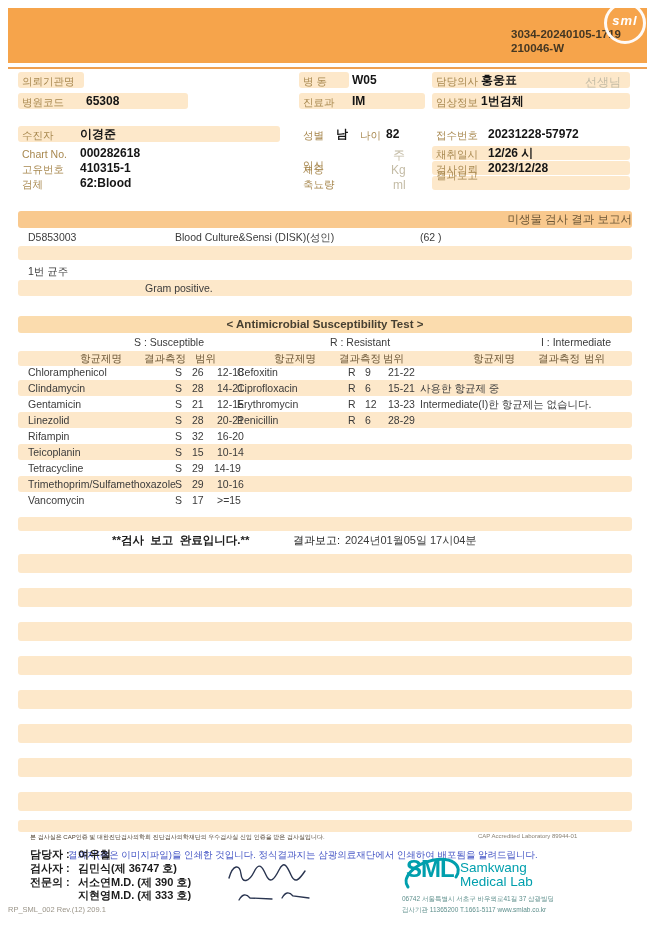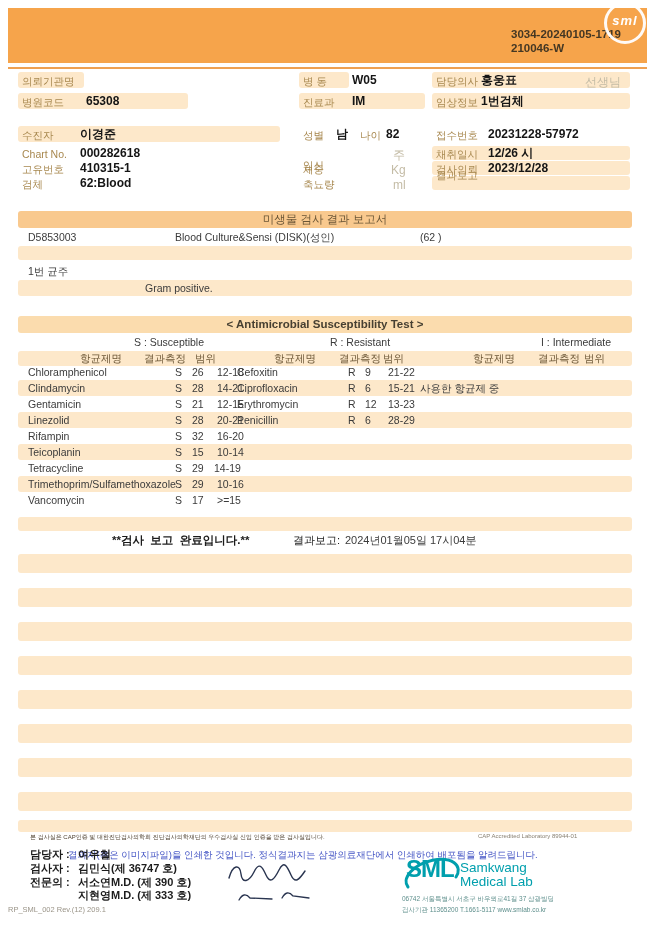--- a/index.html
+++ b/index.html
@@ -16,21 +16,21 @@
   .banner-num{position:absolute;left:503px;color:#443723;font-size:11.5px;font-weight:700;}
   .sml-circle{position:absolute;left:596px;top:-6px;width:42px;height:42px;border:3px solid rgba(255,255,255,.95);
               border-radius:50%;box-sizing:border-box;}
   .sml-circle span{position:absolute;left:0;right:0;top:8px;text-align:center;color:#ffffff;
                    font-size:13px;font-weight:700;font-style:italic;letter-spacing:1px;}
   .divider{position:absolute;left:8px;top:67px;width:639px;height:2px;background:#efa152;}
   .row{position:absolute;left:18px;width:614px;height:16px;line-height:16px;}
   .row span{position:absolute;top:0;font-size:10.5px;color:#3b3b3b;white-space:pre;}
   .row.alt{background:#fde8ca;border-radius:3px;}
   .band{position:absolute;left:18px;width:614px;height:17px;line-height:17px;text-align:center;border-radius:3px;}
-  .band-micro{background:#f9c98e;color:#6b5636;font-size:11.5px;}
+  .band-micro{background:#f9c98e;color:#6b5636;font-size:11.5px;text-align:right;}
   .band-ast{background:#fbdcae;color:#474032;font-size:11.5px;font-weight:700;}
   .stripe{position:absolute;left:18px;width:614px;height:19px;background:#fde8ca;border-radius:3px;}
   .tiny{position:absolute;font-size:6px;color:#4a3d2c;white-space:pre;}
   .blue{color:#4253c4;}
   .teal{color:#009fad;}
   .footer-name{position:absolute;font-size:11px;font-weight:700;color:#1c1c1c;white-space:pre;}
   .formno{position:absolute;left:8px;top:905px;font-size:7.5px;color:#9a9488;}
 </style>
 </head>
 <body>
@@ -157,20 +157,21 @@
   </div>
   <div class="row" style="top:396px">
     <span style="left:10px">Gentamicin</span>
     <span style="left:157px">S</span>
     <span style="left:174px">21</span>
     <span style="left:199px">12-15</span>
     <span style="left:219px">Erythromycin</span>
     <span style="left:330px">R</span>
     <span style="left:347px">12</span>
     <span style="left:370px">13-23</span>
+    <span style="left:402px">Intermediate(I)한 항균제는 없습니다.</span>
   </div>
   <div class="row alt" style="top:412px">
     <span style="left:10px">Linezolid</span>
     <span style="left:157px">S</span>
     <span style="left:174px">28</span>
     <span style="left:199px">20-21</span>
     <span style="left:219px">Penicillin</span>
     <span style="left:330px">R</span>
     <span style="left:347px">6</span>
     <span style="left:370px">28-29</span>

